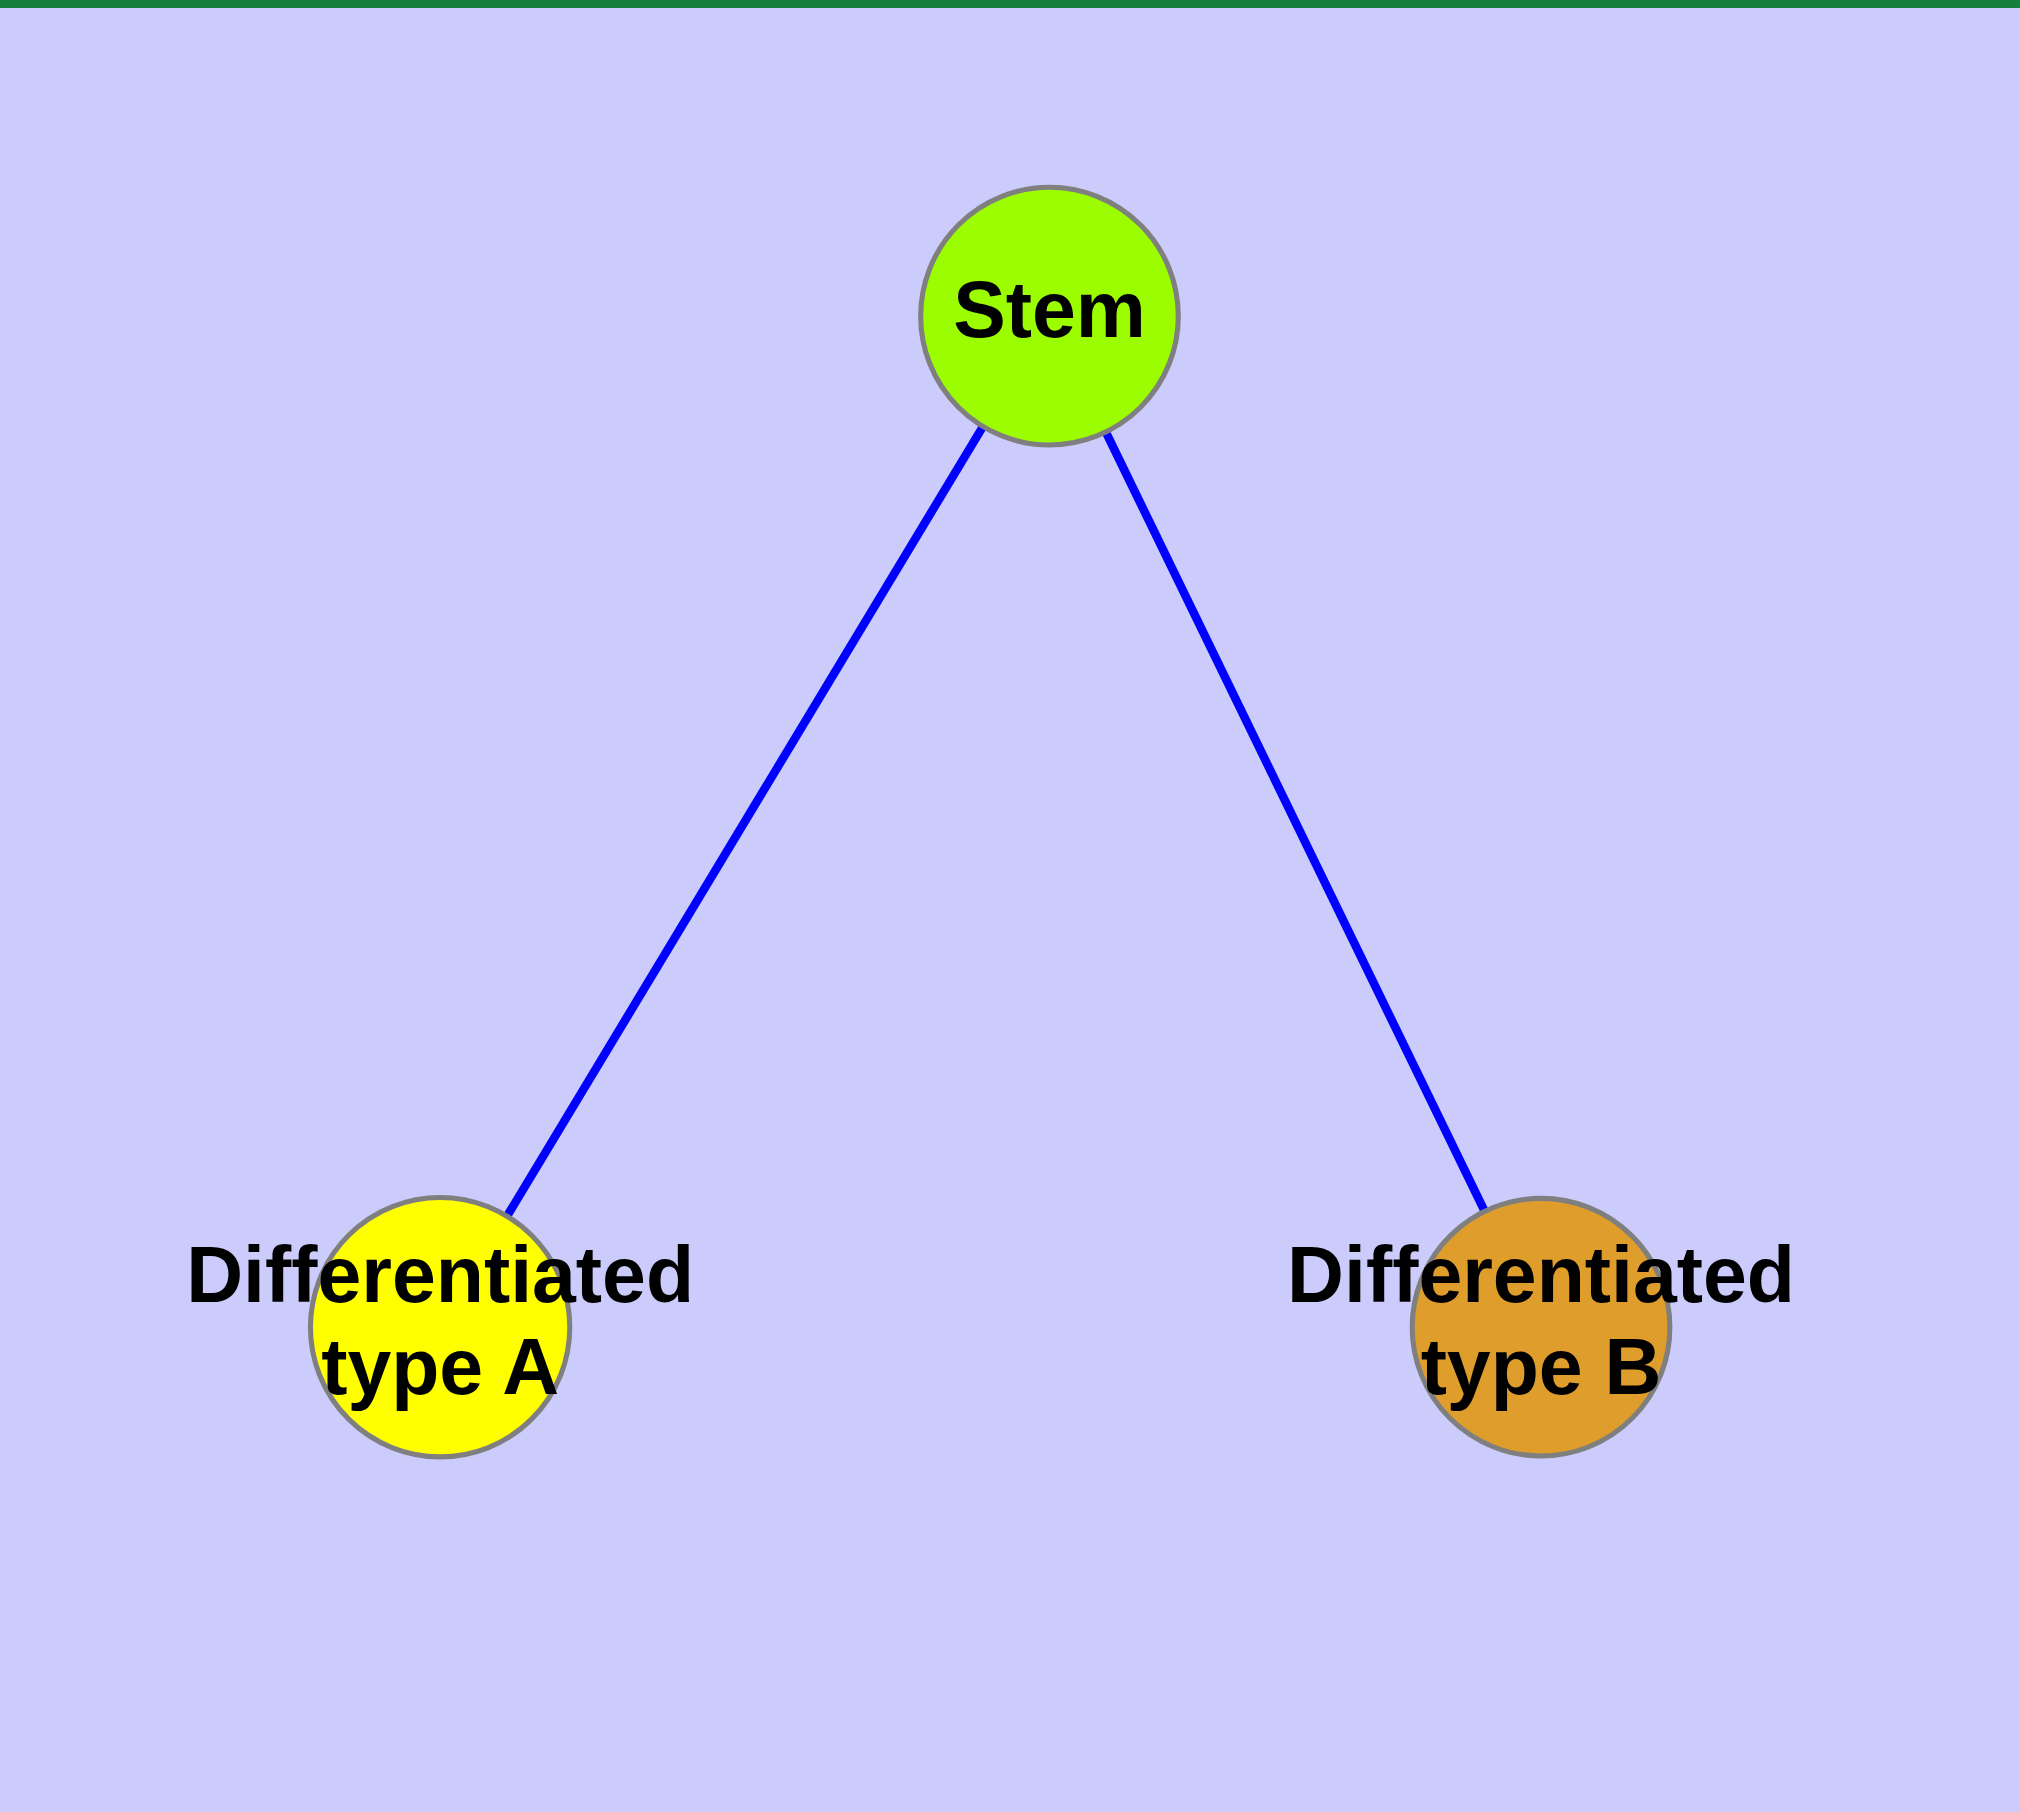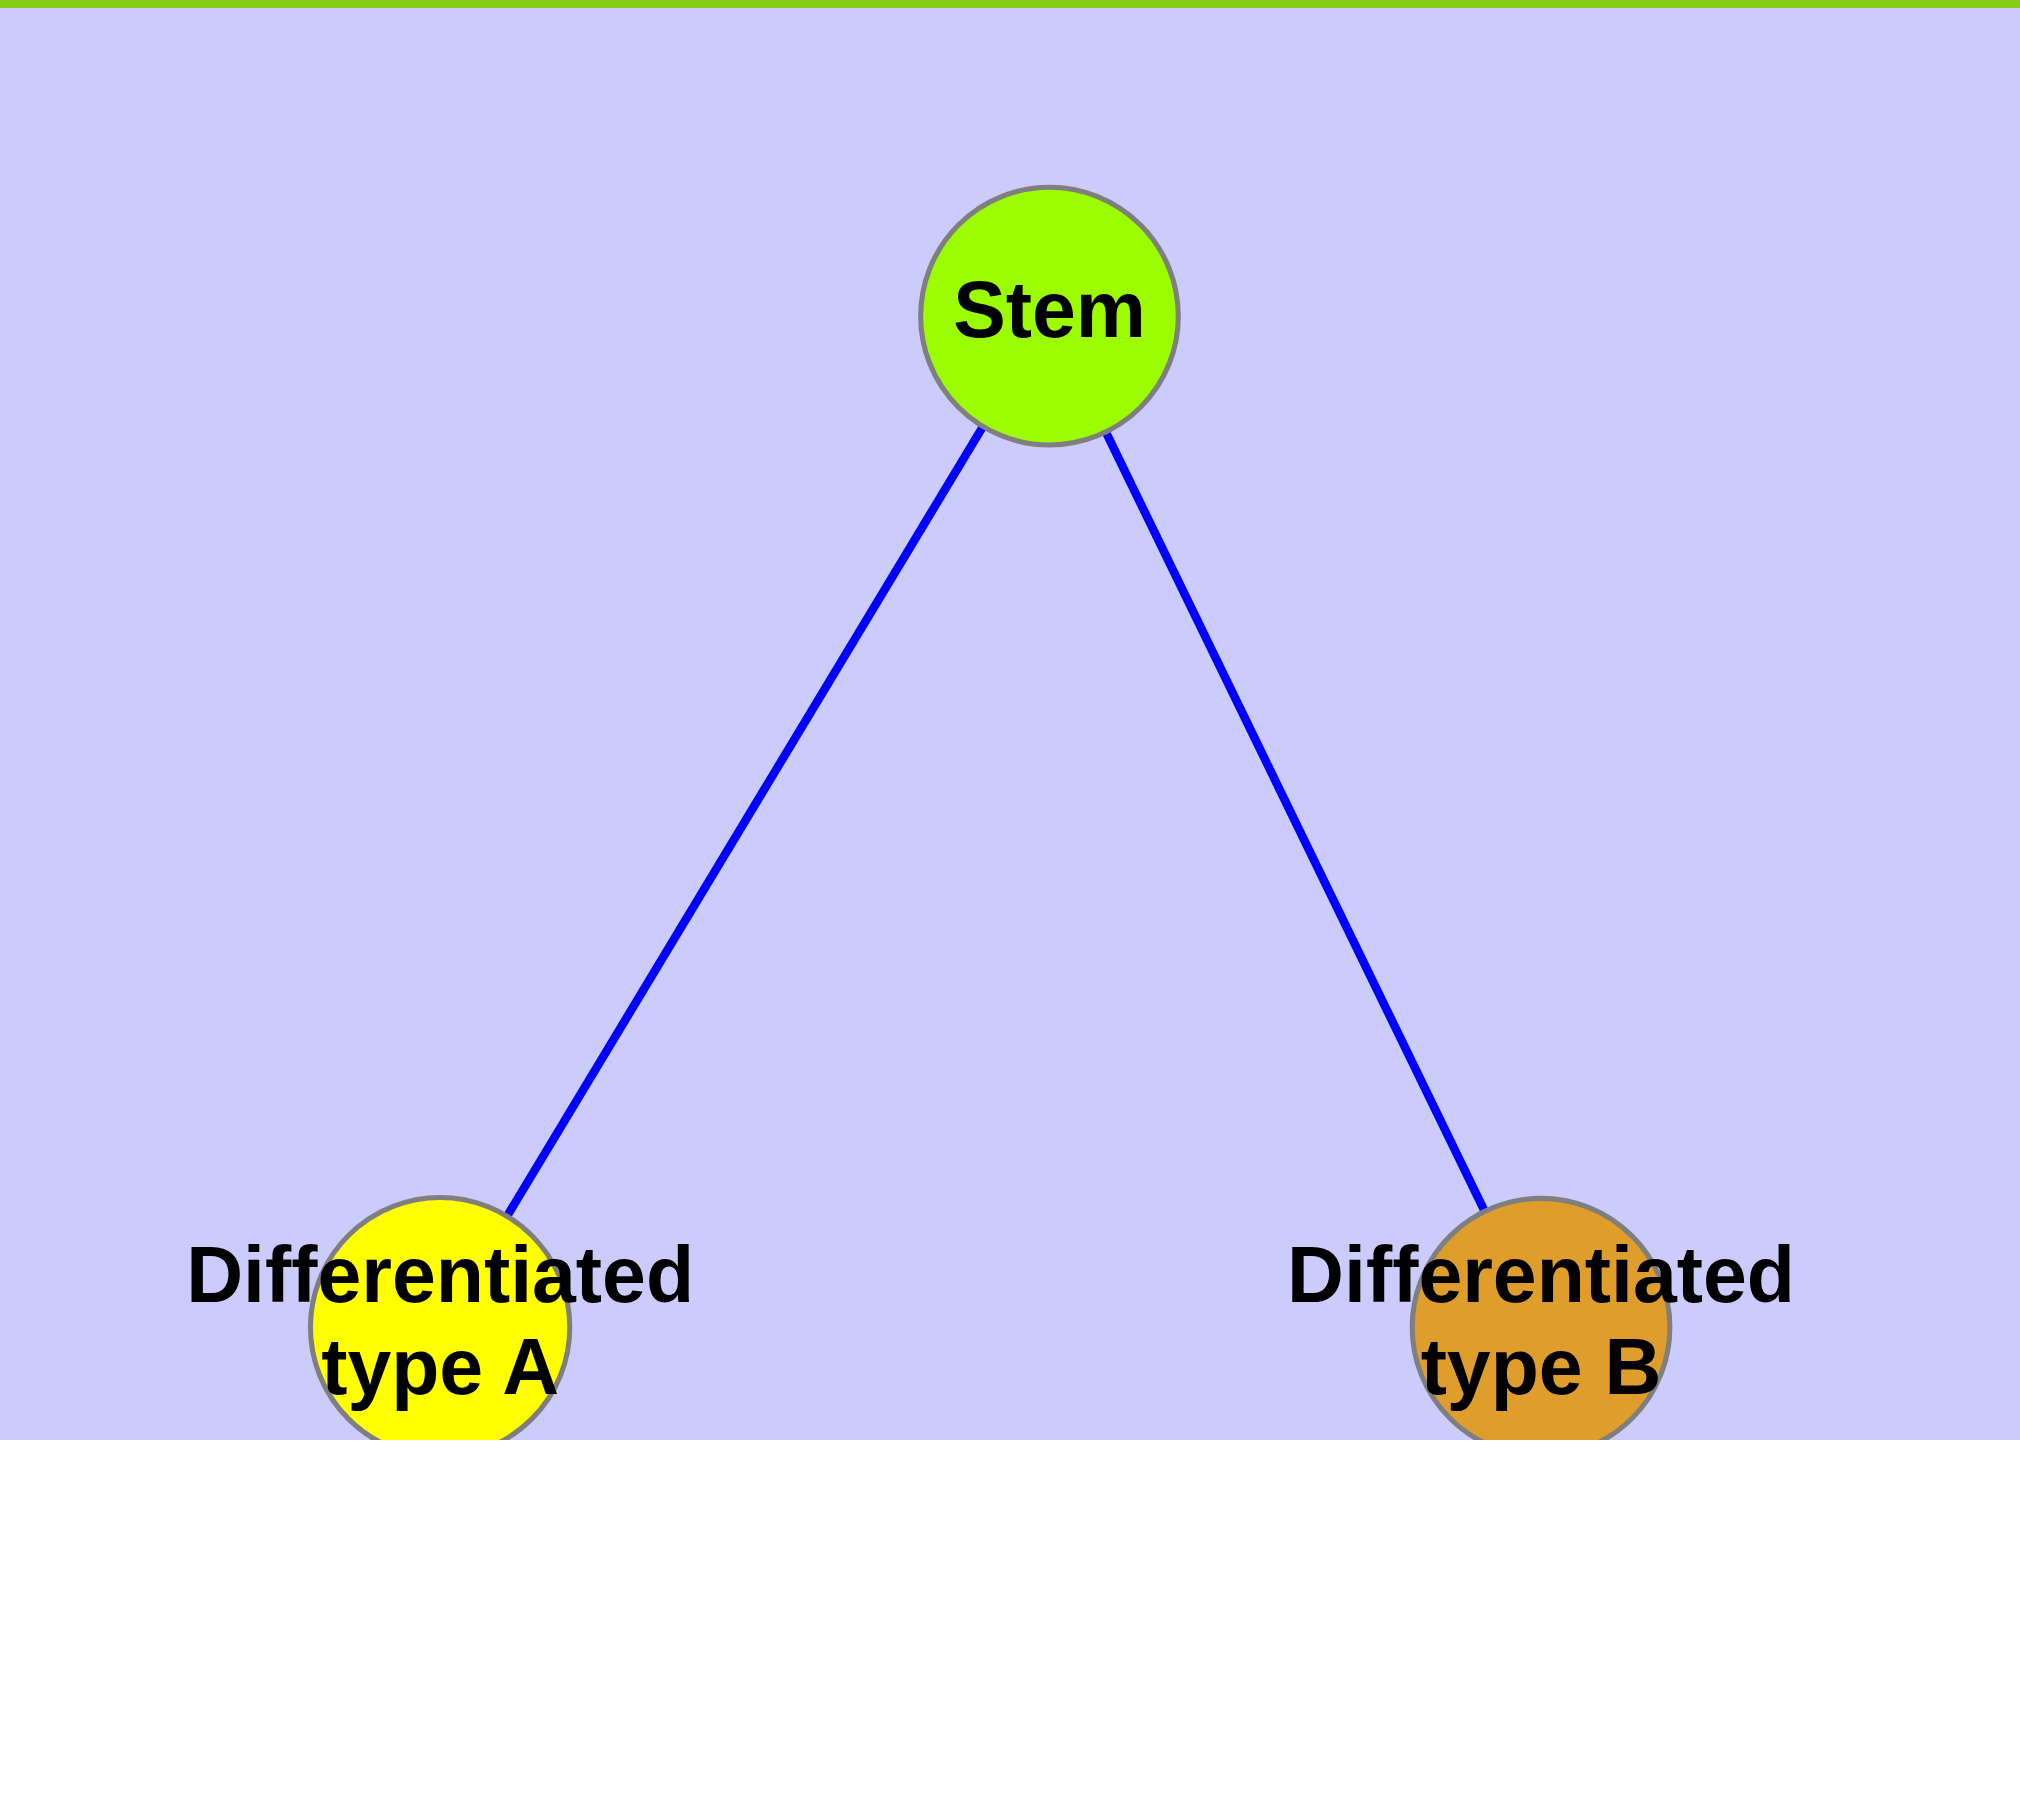--- a/index.html
+++ b/index.html
@@ -49,21 +49,21 @@
     fill: #000000;
     text-anchor: middle;
     dominant-baseline: middle;
     paint-order: normal;
   }
   .node-label tspan { font-family: "Liberation Sans", "DejaVu Sans", sans-serif; }
 </style>
 </head>
 <body>
 
-<div id="canvas" style="width: 2021px; height: 1440px; background: #84cc16;">
+<div id="canvas" style="width: 2021px; height: 1812px; background: #15803d;">
   <div id="plot-area" style="background: rgb(204, 204, 252);"></div>
 
   <svg id="graph-svg" viewBox="0 0 2384 2138" xmlns="http://www.w3.org/2000/svg">
 
     <g>
       <line class="edge-line" id="edge0" x1="1238" y1="373" x2="519" y2="1566" stroke="#0000ff" stroke-width="10"></line>
       <line class="edge-line" id="edge1" x1="1238" y1="373" x2="1818" y2="1566" stroke="#0000ff" stroke-width="10"></line>
     </g>
 
     <g>

